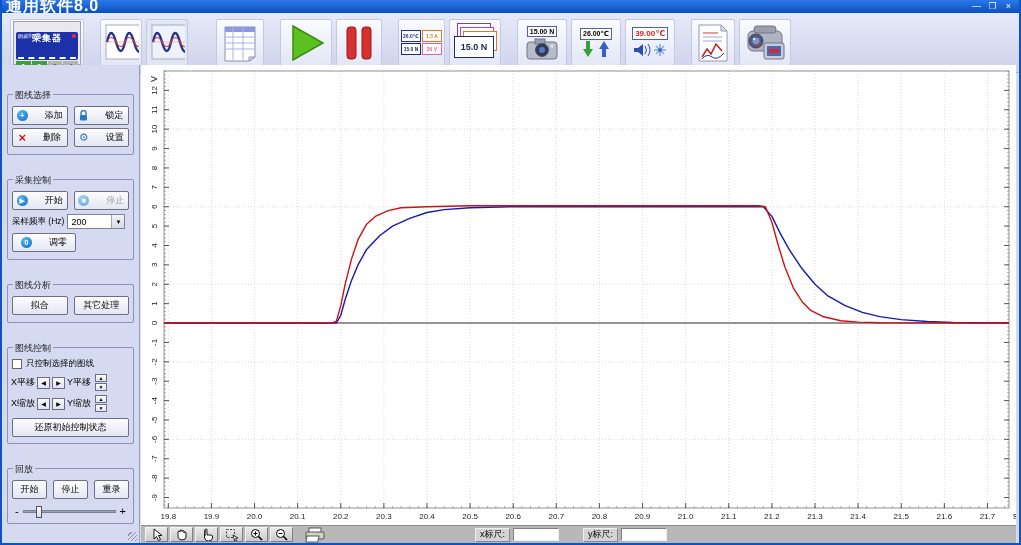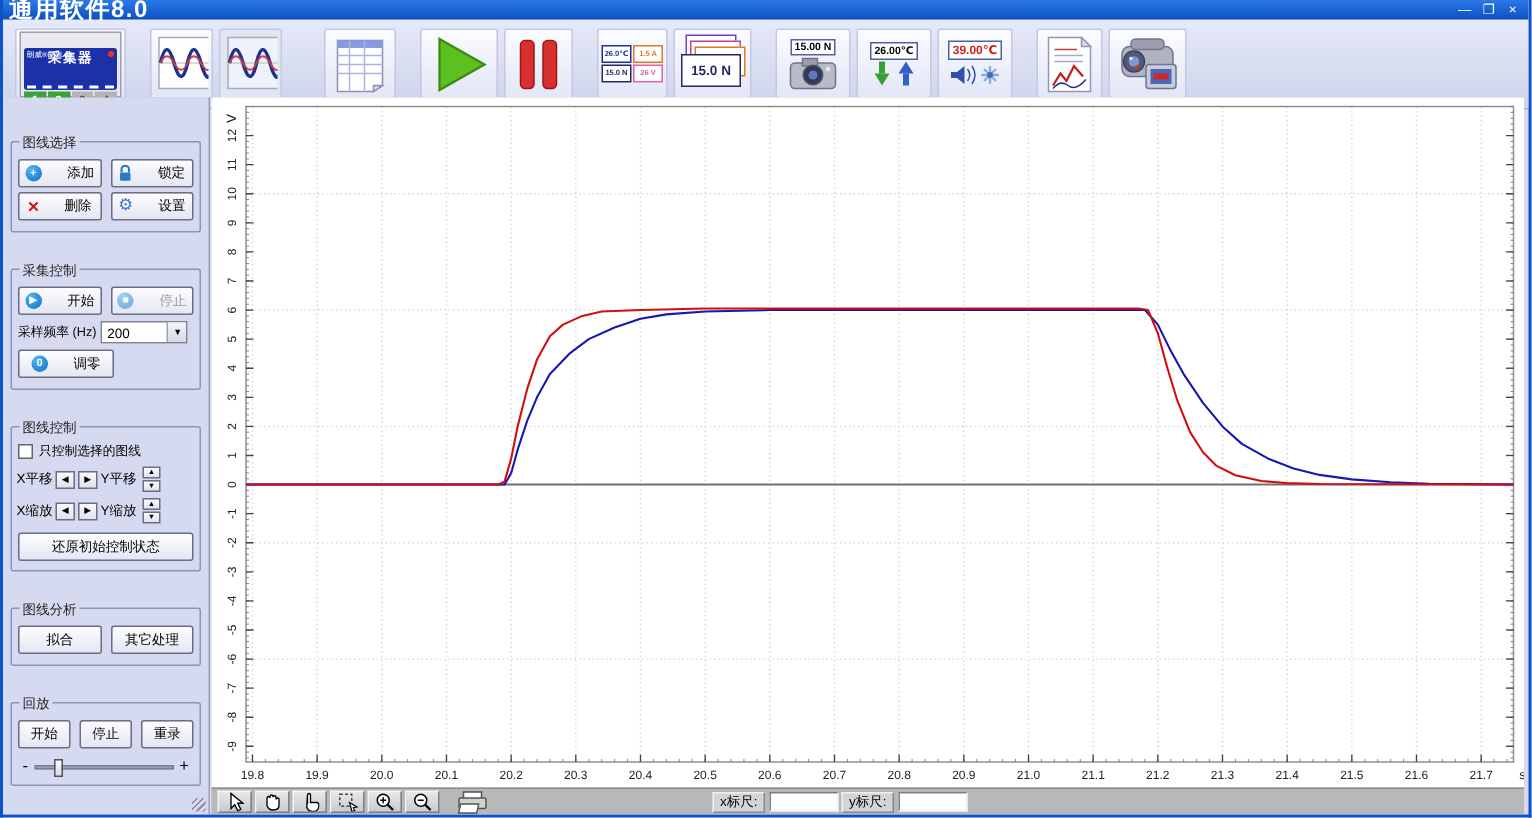--- a/index.html
+++ b/index.html
@@ -110,21 +110,21 @@
   .sb-btn { width:23px; height:15px; background:linear-gradient(#e8e8e8,#cacaca);
     border:1px solid; border-color:#f4f4f4 #808080 #808080 #f4f4f4;
     display:flex; align-items:center; justify-content:center;}
   .sb-print { width:30px; margin-left:6px; border-color:transparent; background:transparent;}
   .ruler-group { display:flex; align-items:center; gap:3px;}
   .ruler-label { height:14px; background:#d4d4d4; border:1px solid; border-color:#f0f0f0 #888 #888 #f0f0f0;
     font-size:9px; padding:0 4px; display:flex; align-items:center;}
   .ruler-input { width:46px; height:13px; background:#fff; border:1px solid; border-color:#808080 #f0f0f0 #f0f0f0 #808080;
     font-size:9px; padding:0 2px;}
   .ml-xr { margin-left:110px;padding-left:32px;}
-  .ml-yr { }
+  .ml-yr { margin-left:22px;}
 </style>
 </head>
 <body>
 
 <div class="titlebar">
   <span class="title-text">通用软件8.0</span>
   <div class="win-btns">
     <span class="win-btn">—</span>
     <span class="win-btn">❐</span>
     <span class="win-btn">×</span>
@@ -348,20 +348,28 @@
     </div>
     <div class="btnrow" style="width:64px;">
       <div class="btn">
         <span class="ico-circle">0</span>
         <span>调零</span>
       </div>
     </div>
   </div>
 
   <div class="group">
+    <span class="group-label">图线分析</span>
+    <div class="btnrow">
+      <div class="btn">拟合</div>
+      <div class="btn">其它处理</div>
+    </div>
+  </div>
+
+  <div class="group">
     <span class="group-label">图线控制</span>
     <div class="chk-row">
       <span class="chkbox"></span>
       <span>只控制选择的图线</span>
     </div>
     <div class="ctl-row">
       <span>X平移</span>
       <span class="mini-btn">◀</span>
       <span class="mini-btn">▶</span>
       <span>Y平移</span>
@@ -375,28 +383,20 @@
       <span class="mini-btn">◀</span>
       <span class="mini-btn">▶</span>
       <span>Y缩放</span>
       <span class="spinner">
         <span class="spin-btn">▲</span>
         <span class="spin-btn">▼</span>
       </span>
     </div>
     <div class="btnrow wide-btn">
       <div class="btn">还原初始控制状态</div>
-    </div>
-  </div>
-
-  <div class="group">
-    <span class="group-label">图线分析</span>
-    <div class="btnrow">
-      <div class="btn">拟合</div>
-      <div class="btn">其它处理</div>
     </div>
   </div>
 
   <div class="group">
     <span class="group-label">回放</span>
     <div class="btnrow">
       <div class="btn">开始</div>
       <div class="btn">停止</div>
       <div class="btn">重录</div>
     </div>

